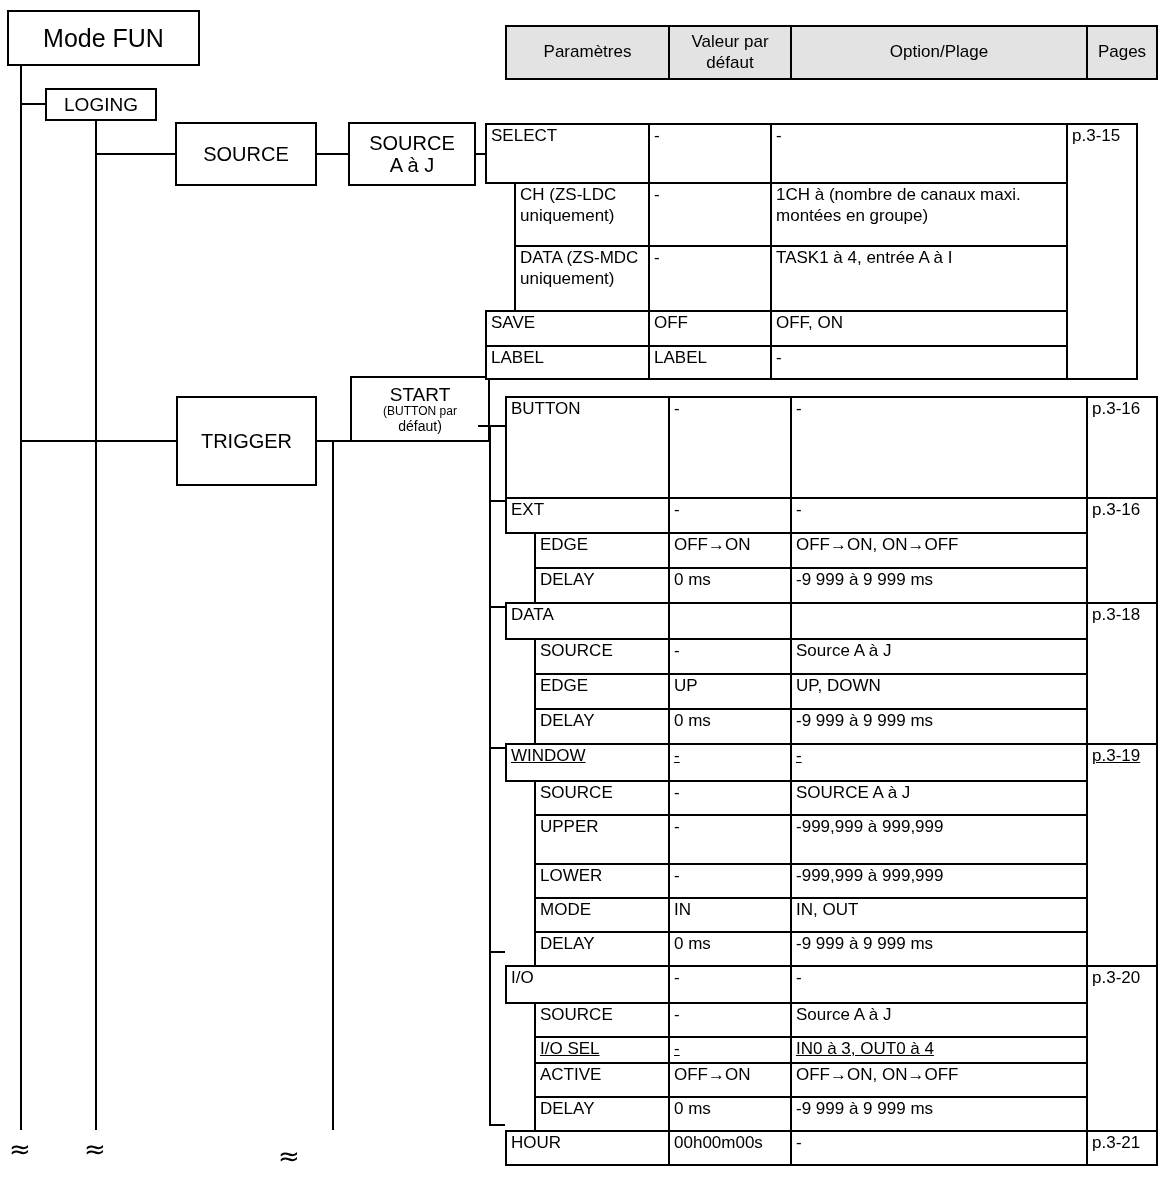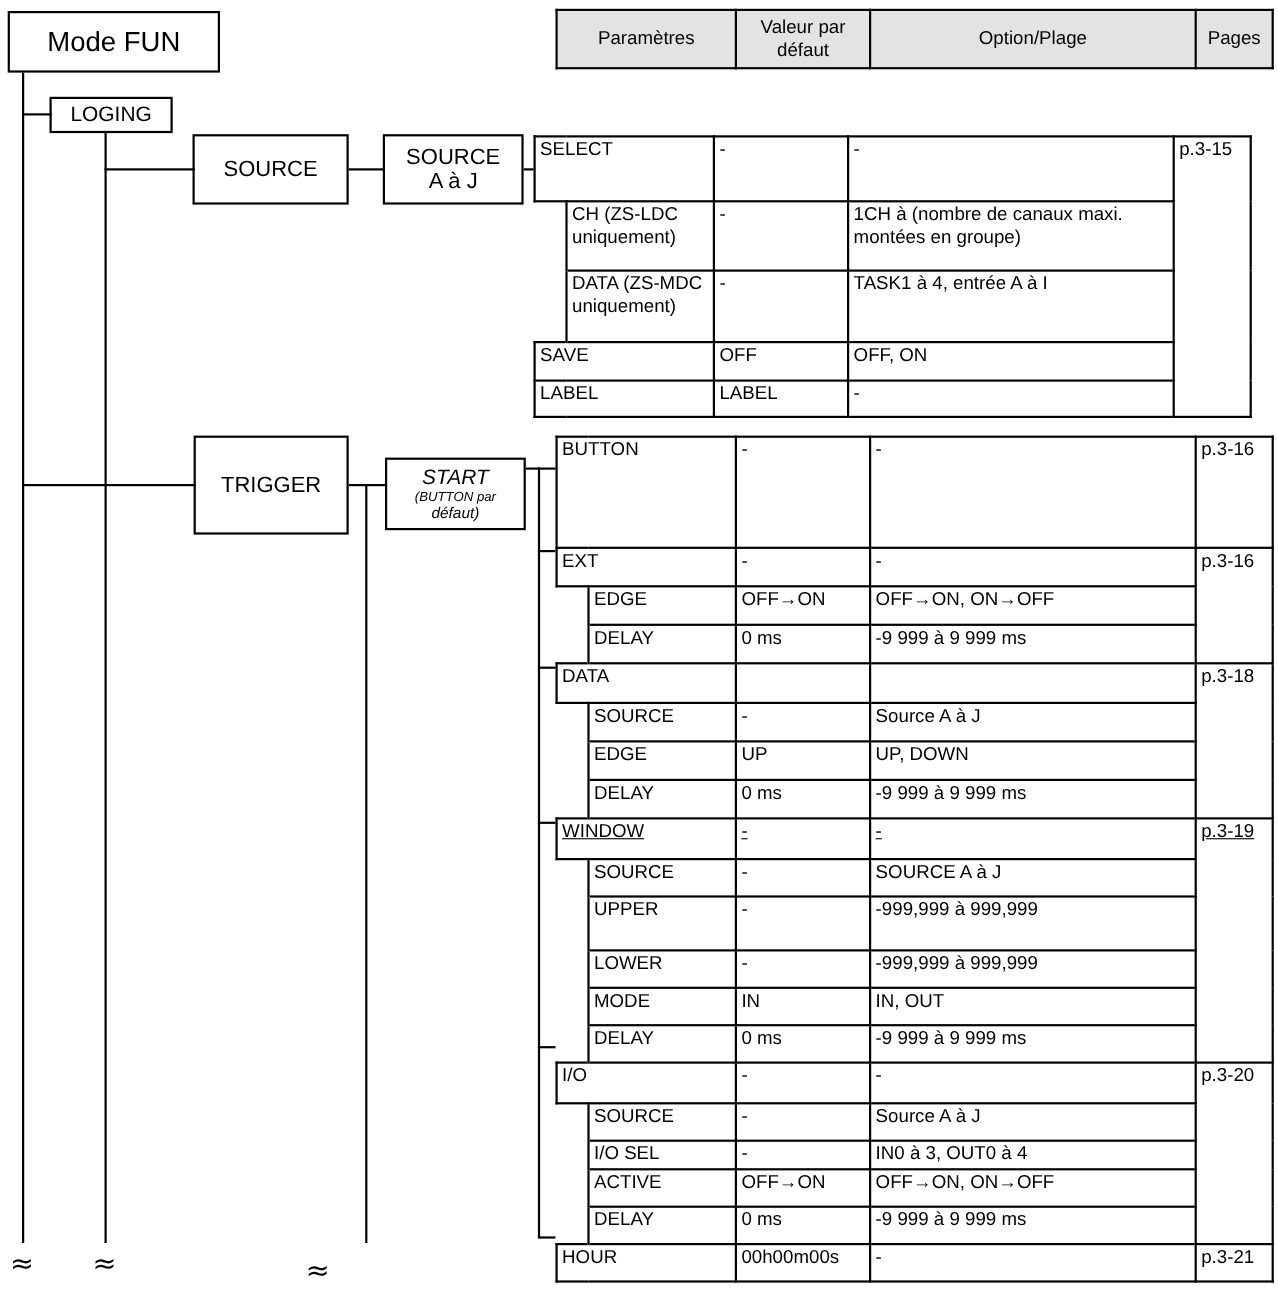--- a/index.html
+++ b/index.html
@@ -73,21 +73,21 @@
 
 <div class="node" style="left:348px;top:122px;width:128px;height:64px;font-size:20px;">
   <span class="l1">SOURCE</span>
   <span class="l2">A à J</span>
 </div>
 
 <div class="node" style="left:176px;top:396px;width:141px;height:90px;font-size:20px;">
   <span class="l1">TRIGGER</span>
 </div>
 
-<div class="node" style="left:350px;top:416px;width:128px;height:66px;font-size:19px;font-style:italic;">
+<div class="node" style="left:350px;top:376px;width:140px;height:66px;font-size:19px;">
   <span class="l1">START</span>
   <span class="l2 small" style="font-size:12px;">(BUTTON par</span>
   <span class="l2 small" style="font-size:14px;">défaut)</span>
 </div>
 
 <div class="vline" style="left:20px;top:66px;height:1064px;"></div>
 
 <div class="hline" style="left:20px;top:103px;width:27px;"></div>
 
 <div class="hline" style="left:20px;top:440px;width:158px;"></div>
@@ -112,21 +112,21 @@
 <div class="hline" style="left:489px;top:500px;width:17px;"></div>
 <div class="hline" style="left:489px;top:606px;width:17px;"></div>
 <div class="hline" style="left:489px;top:747px;width:17px;"></div>
 <div class="hline" style="left:489px;top:951px;width:17px;"></div>
 <div class="hline" style="left:489px;top:1124px;width:17px;"></div>
 
 <div class="brk" style="left:9px;top:1136px;">≈</div>
 <div class="brk" style="left:84px;top:1136px;">≈</div>
 <div class="brk" style="left:278px;top:1143px;">≈</div>
 
-<table class="tbl" style="left:505px;top:8px;width:651px;">
+<table class="tbl" style="left:505px;top:25px;width:651px;">
   <colgroup>
     <col style="width:163px">
       <col style="width:122px">
       <col style="width:296px">
       <col style="width:70px">
   </colgroup>
   <tbody>
       <tr>
     <th>Paramètres</th>
     <th>
@@ -277,21 +277,21 @@
         <td>-</td>
         <td>-</td>
         <td rowspan="5">p.3-20</td>
       </tr>
       <tr style="height: 34px;">
         <td class="nb-l nb-t nb-b" style="border-left: none; border-top: none; border-bottom: none;"></td>
         <td>SOURCE</td>
         <td>-</td>
         <td>Source A à J</td>
       </tr>
-      <tr style="height: 24px;">
+      <tr style="height: 24px; text-decoration: underline;">
         <td class="nb-l nb-t nb-b" style="border-left: none; border-top: none; border-bottom: none;"></td>
         <td>I/O SEL</td>
         <td>-</td>
         <td>IN0 à 3, OUT0 à 4</td>
       </tr>
       <tr style="height: 34px;">
         <td class="nb-l nb-t nb-b" style="border-left: none; border-top: none; border-bottom: none;"></td>
         <td>ACTIVE</td>
         <td>OFF→ON</td>
         <td>OFF→ON, ON→OFF</td>

